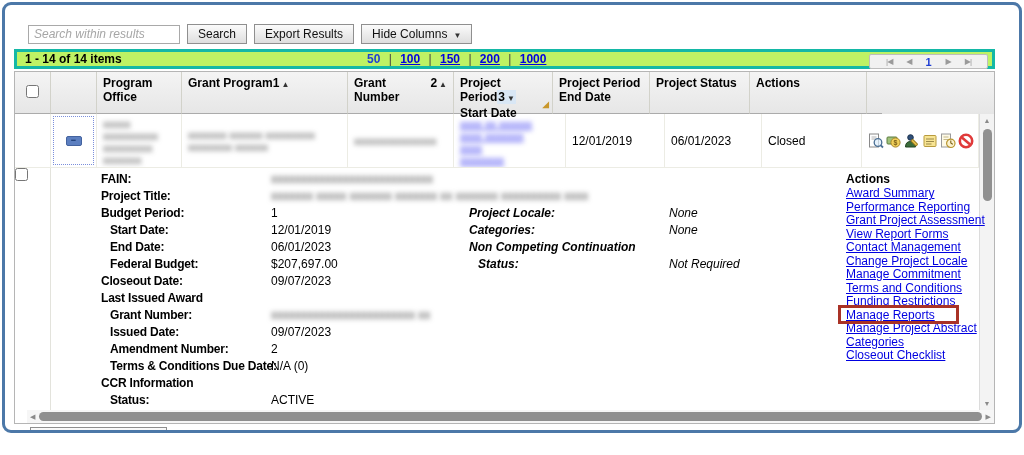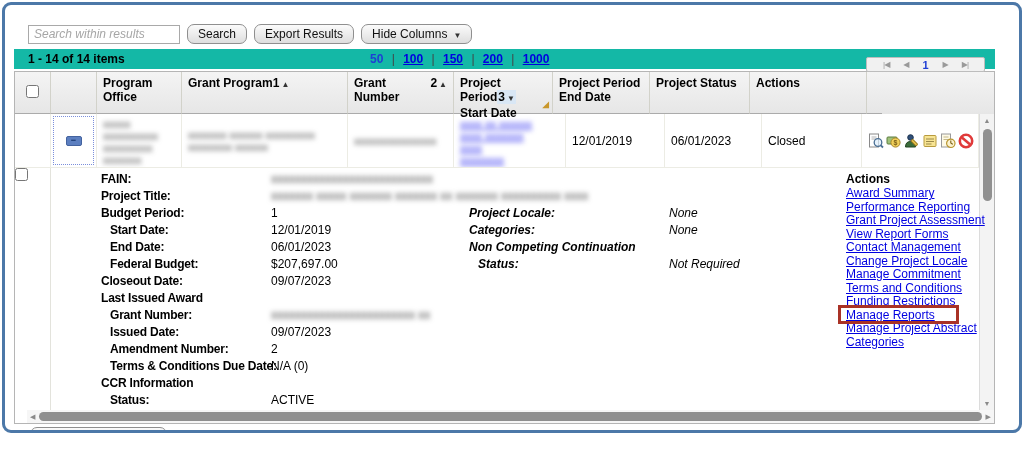--- a/index.html
+++ b/index.html
@@ -10,26 +10,26 @@
   .frame { margin:2px; height:431px; border:3px solid #4c78a8; border-radius:9px;
            background:#fff; padding:18px 9px 0 9px; overflow:hidden; }
 
   
   .toolbar { display:flex; align-items:center; margin-left:14px; height:22px; }
   .search-input { width:152px; height:19px; border:1px solid #a9a9a9; padding:2px 5px;
                   font-family:"Liberation Sans",sans-serif; font-size:12px; }
   .search-input::placeholder { color:#a6a6a6; font-style:italic; }
   .btn { font-family:"Liberation Sans",sans-serif; font-size:12px; color:#111;
          background:linear-gradient(#fbfbfb,#dedede); border:1px solid #8f8f8f;
-         border-radius:7px; padding:2px 10px; height:20px; margin-left:7px; cursor:pointer; }
+         border-radius:0; padding:2px 10px; height:20px; margin-left:7px; cursor:pointer; }
   .btn .caret { font-size:8px; margin-left:6px; color:#333; }
 
   
   .infobar { position:relative; width:981px; height:20px; margin-top:4px;
-             background:#14b8a6; border:6px solid #14b8a6; display:flex; align-items:center; }
+             background:#bef264; border:3px solid #14b8a6; display:flex; align-items:center; }
   .items { font-weight:bold; margin-left:8px; }
   .sizes { position:absolute; left:350px; top:50%; transform:translateY(-50%); font-weight:bold; }
   .sizes .sep { color:#444; margin:0 5px; font-weight:normal; }
   .size { color:#0000e0; text-decoration:underline; cursor:pointer; }
   .size.sel { color:#1f3fd4; text-decoration:none; cursor:default; }
   .pager { position:absolute; right:4px; top:2px; height:15px; background:#f1f1f1;
            border:1px solid #bdbdbd; border-radius:2px; display:inline-flex;
            align-items:center; padding:0 9px; }
   .pg { font-size:8px; color:#9a9a9a; margin:0 7px; cursor:pointer; letter-spacing:-1px; }
   .pg-cur { font-size:11px; font-weight:bold; color:#1f3fd4; margin:0 7px; }
@@ -283,20 +283,21 @@
               <div class="dact-link"><a>Grant Project Assessment</a></div>
               <div class="dact-link"><a>View Report Forms</a></div>
               <div class="dact-link"><a>Contact Management</a></div>
               <div class="dact-link"><a>Change Project Locale</a></div>
               <div class="dact-link"><a>Manage Commitment</a></div>
               <div class="dact-link"><a>Terms and Conditions</a></div>
               <div class="dact-link"><a>Funding Restrictions</a></div>
               <div class="dact-link"><a>Manage Reports</a></div>
               <div class="dact-link"><a>Manage Project Abstract</a></div>
               <div class="dact-link"><a>Categories</a></div>
+              <div class="dact-link"><a>Closeout Checklist</a></div>
               <div class="red-box"></div>
             </div>
           </div>
         </div>
       </div>
 
       <div class="vscroll">
         <span class="v-arrow">▲</span>
         <span class="v-thumb"></span>
         <span class="v-spacer"></span>

